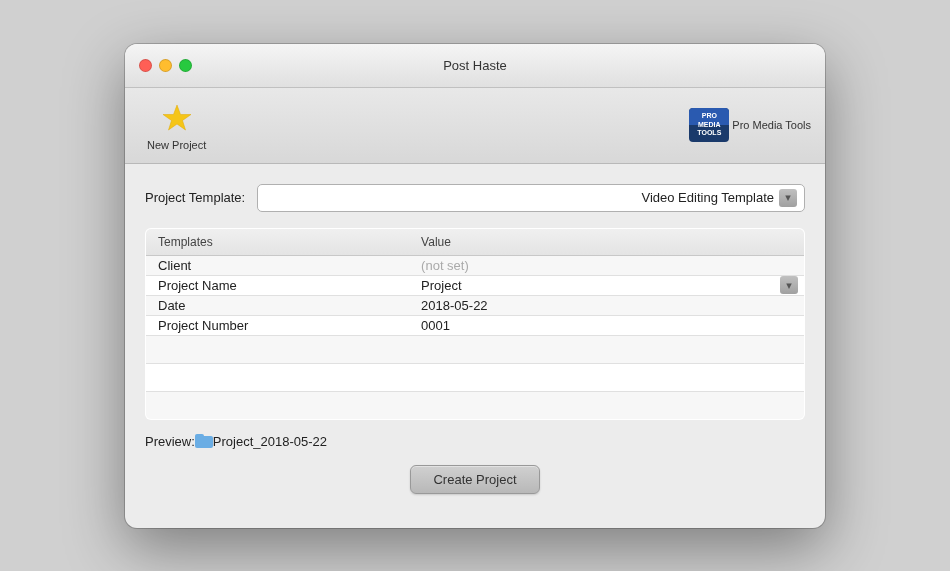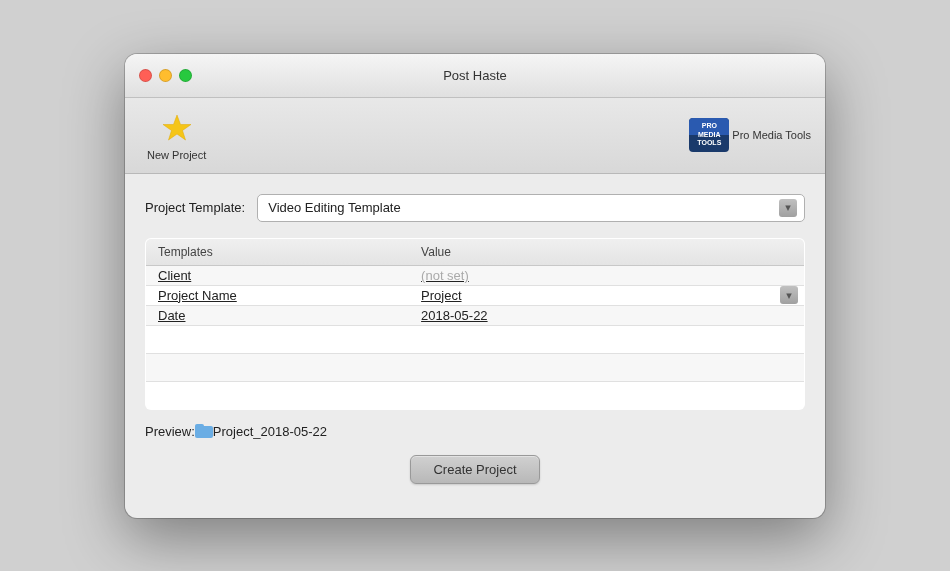--- a/index.html
+++ b/index.html
@@ -162,20 +162,21 @@
       background: white;
       border: 1px solid #b0b0b0;
       border-radius: 5px;
       padding: 5px 30px 5px 10px;
       font-size: 13px;
       color: #222;
       appearance: none;
       -webkit-appearance: none;
       cursor: pointer;
       height: 28px;
+      text-align: right;
     }
 
     .dropdown-arrow {
       position: absolute;
       right: 8px;
       top: 50%;
       transform: translateY(-50%);
       width: 18px;
       height: 18px;
       background: linear-gradient(to bottom, #c0c0c0, #a0a0a0);
@@ -213,21 +214,20 @@
       font-weight: 500;
       color: #444;
       border-bottom: 1px solid #c8c8c8;
     }
 
     .params-table td {
       padding: 2px 12px;
       font-size: 13px;
       color: #222;
       border-bottom: 1px solid #e0e0e0;
-      text-decoration: underline;
     }
 
     .params-table tbody tr:last-child td {
       border-bottom: none;
     }
 
     .params-table tbody tr:nth-child(odd) {
       background: #f7f7f7;
     }
 
@@ -392,20 +392,24 @@
             <td class="value-cell" style="position: relative;"><span class="value-not-set">(not set)</span></td>
           </tr>
           <tr>
             <td>Project Name</td>
             <td class="value-cell" style="position: relative;">Project<div class="value-dropdown-arrow"></div></td>
           </tr>
           <tr>
             <td>Date</td>
             <td class="value-cell" style="position: relative;">2018-05-22</td>
           </tr>
+          <tr>
+            <td>Project Number</td>
+            <td class="value-cell" style="position: relative;">0001</td>
+          </tr>
           <tr style="height: 28px;">
             <td></td>
             <td></td>
           </tr>
           <tr style="height: 28px;">
             <td></td>
             <td></td>
           </tr>
           <tr style="height: 28px;">
             <td></td>

